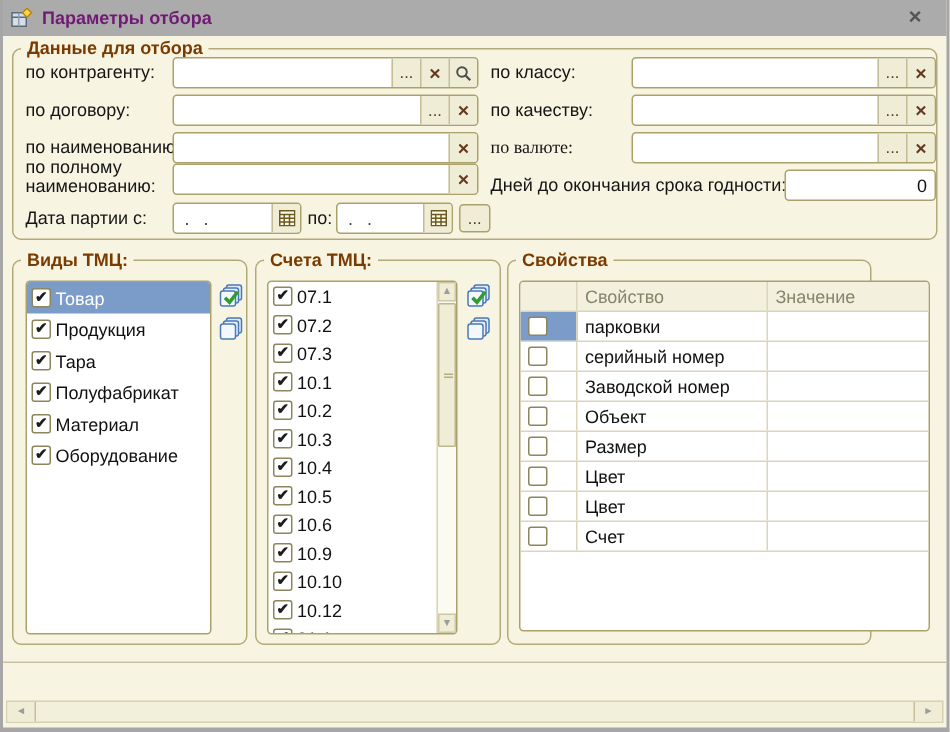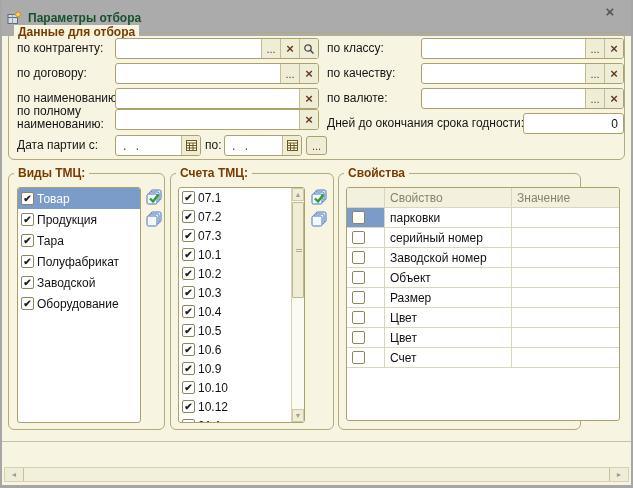--- a/index.html
+++ b/index.html
@@ -5,24 +5,24 @@
   * { margin:0; padding:0; box-sizing:border-box; }
   html,body { background:#d0d0d0; font-family:"Liberation Sans", sans-serif; }
   .window{
     position:relative; width:633px; height:488px;
     background:#F7F4E2;
     border:2px solid #A6A6A6; border-top:none; border-bottom-width:3px;
     overflow:hidden;
   }
   
   .titlebar{
-    position:absolute; left:-2px; right:-2px; top:0; height:36px;
+    position:absolute; left:-2px; right:-2px; top:0; height:24px;
     background:#ABABAB;
     display:flex; align-items:center; padding-left:7px;
-    font-size:12px; font-weight:bold; color:#14532d;
+    font-size:12px; font-weight:bold; color:#701a75;
   }
   .titlebar .ticon{ display:flex; margin-right:6px; }
   .closebtn{
     position:absolute; right:12px; top:2px; width:18px; height:18px;
     display:flex; align-items:center; justify-content:center;
     color:#565656; font-size:15px; font-weight:bold; cursor:default;
   }
   
   .group{
     position:absolute; border:1px solid #B3AA79; border-radius:6px;
@@ -201,21 +201,21 @@
       <span class="seg x">×</span>
     </div>
 
     <span class="lbl" style="left:318px; top:34px;">по качеству:</span>
     <div class="field" style="left:412px; top:30px; width:203px;">
       <span class="inp"></span>
       <span class="seg">...</span>
       <span class="seg x">×</span>
     </div>
 
-    <span class="lbl" style="left:318px; top:59px;">по валюте:</span>
+    <span class="lbl" style="left:318px; top:59px;font-family:Liberation Serif, serif;">по валюте:</span>
     <div class="field" style="left:412px; top:55px; width:203px;">
       <span class="inp"></span>
       <span class="seg">...</span>
       <span class="seg x">×</span>
     </div>
 
     <span class="lbl" style="left:318px; top:84px;">Дней до окончания срока годности:</span>
     <div class="field" style="left:514px; top:80px; width:101px;">
       <span class="numval">0</span>
     </div>
@@ -235,21 +235,21 @@
       <div class="litem h21">
           <span class="cb">✔</span>
           <span>Тара</span>
         </div>
       <div class="litem h21">
           <span class="cb">✔</span>
           <span>Полуфабрикат</span>
         </div>
       <div class="litem h21">
           <span class="cb">✔</span>
-          <span>Заводской</span>
+          <span>Материал</span>
         </div>
       <div class="litem h21">
           <span class="cb">✔</span>
           <span>Оборудование</span>
         </div>
     </div>
     <div class="sidebtn" style="left:136px; top:14px;">
       <svg width="17" height="17" viewBox="0 0 17 17">
           <rect x="5" y="1" width="10" height="10" rx="1.5" fill="#dfeafc" stroke="#4A79B8"></rect>
           <rect x="3" y="3" width="10" height="10" rx="1.5" fill="#e9f1fc" stroke="#4A79B8"></rect>

